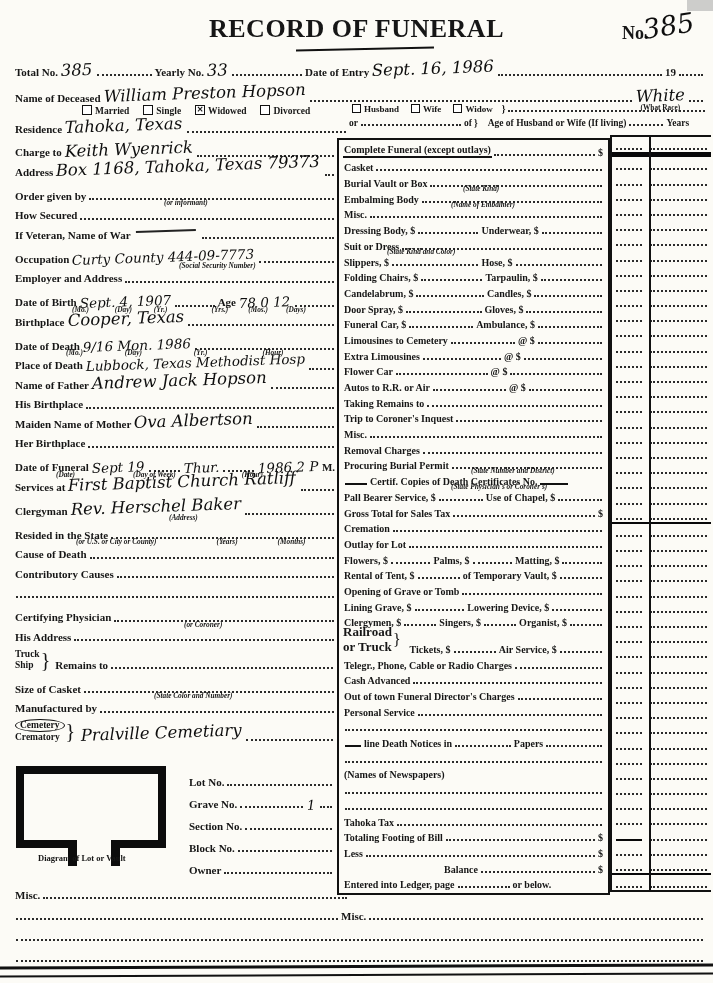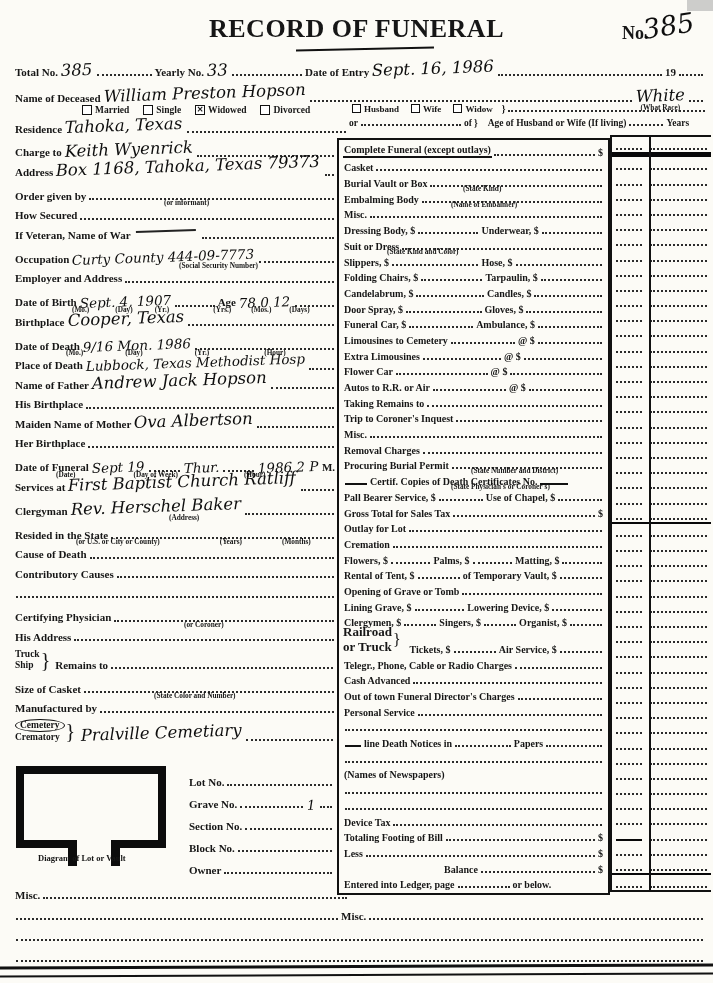--- a/index.html
+++ b/index.html
@@ -11,23 +11,23 @@
   .lbl.ul{border-bottom:2.6px solid #111;padding-bottom:1px;}
   .lbl.small{font-size:7.5px;}
   .dots{flex:1 1 auto;border-bottom:2px dotted #2b2b2b;margin:0 2px 2px;min-width:6px;}
   .dots.fix{flex:none;}
   .sol{border-bottom:2px solid #111;margin:0 2px 2px;}
   .sp{display:inline-block;}
   .hw{font-family:"DejaVu Serif",serif;font-style:italic;font-size:13.5px;line-height:.9;
       white-space:nowrap;transform:rotate(-2deg);transform-origin:left bottom;
       display:inline-block;margin:0 2px -1px;color:#0e0e0e;}
   .hw.big{font-size:16.5px;}
-  .caps{position:absolute;top:100%;margin-top:-4px;left:0;right:0;display:flex;pointer-events:none;}
+  .caps{position:absolute;top:100%;margin-top:-4px;left:0;right:0;display:flex;pointer-events:none;font-style:italic;}
   .cap{font-size:7.3px;font-weight:700;white-space:nowrap;}
-  .cbwrap{display:inline-flex;margin-right:8px;}
+  .cbwrap{display:inline-flex;align-items:center;margin-right:8px;}
   .cb{width:8px;height:8px;border:1.3px solid #111;display:inline-flex;align-items:center;
       justify-content:center;margin:0 3px 1px 6px;background:#fff;}
   .mark{font-size:8px;font-weight:700;line-height:1;}
   .cblbl{font-size:9.5px;font-weight:700;white-space:nowrap;}
   .bracegrp{display:inline-flex;align-items:center;margin-right:3px;}
   .bracecol{display:inline-flex;flex-direction:column;}
   .bracelbl{font-size:9.5px;font-weight:700;line-height:1.15;white-space:nowrap;}
   .circled{border:1.5px solid #111;border-radius:50%;padding:0 4px;}
   .brace{font-size:20px;line-height:.9;margin:0 1px;font-weight:400;}
   .scribble{width:60px;height:6px;border-top:2.2px solid #222;transform:rotate(-2deg);margin:0 4px 3px;}
@@ -497,25 +497,25 @@
         <span class="dots"></span>
         <span class="lbl">Use of Chapel, $</span>
         <span class="dots"></span>
       </div>
       <div class="crow">
         <span class="lbl">Gross Total for Sales Tax</span>
         <span class="dots"></span>
         <span class="lbl">$</span>
       </div>
       <div class="crow">
+        <span class="lbl">Cremation</span>
+        <span class="dots"></span>
+      </div>
+      <div class="crow">
         <span class="lbl">Outlay for Lot</span>
-        <span class="dots"></span>
-      </div>
-      <div class="crow">
-        <span class="lbl">Cremation</span>
         <span class="dots"></span>
       </div>
       <div class="crow">
         <span class="lbl">Flowers, $</span>
         <span class="dots"></span>
         <span class="lbl">Palms, $</span>
         <span class="dots"></span>
         <span class="lbl">Matting, $</span>
         <span class="dots"></span>
       </div>
@@ -589,21 +589,21 @@
       <div class="crow">
         <span class="lbl small">(Names of Newspapers)</span>
       </div>
       <div class="crow">
         <span class="dots"></span>
       </div>
       <div class="crow">
         <span class="dots"></span>
       </div>
       <div class="crow">
-        <span class="lbl">Device Tax</span>
+        <span class="lbl">Tahoka Tax</span>
         <span class="dots"></span>
       </div>
       <div class="crow">
         <span class="lbl">Totaling Footing of Bill</span>
         <span class="dots"></span>
         <span class="lbl">$</span>
       </div>
       <div class="crow">
         <span class="lbl">Less</span>
         <span class="dots"></span>

